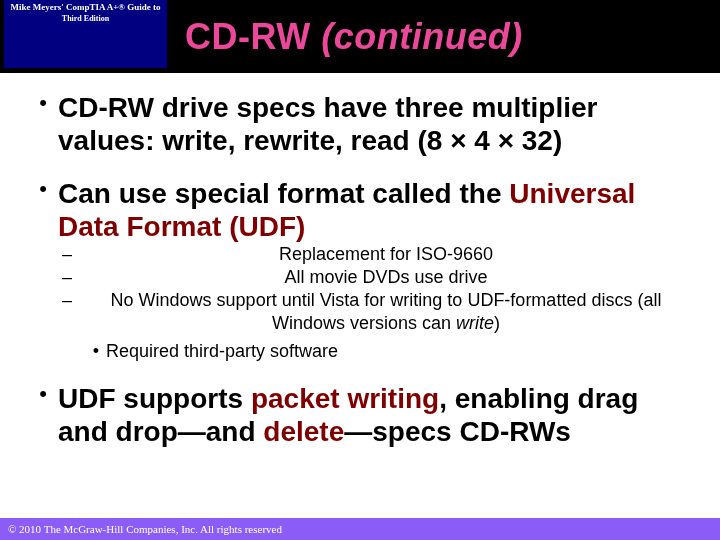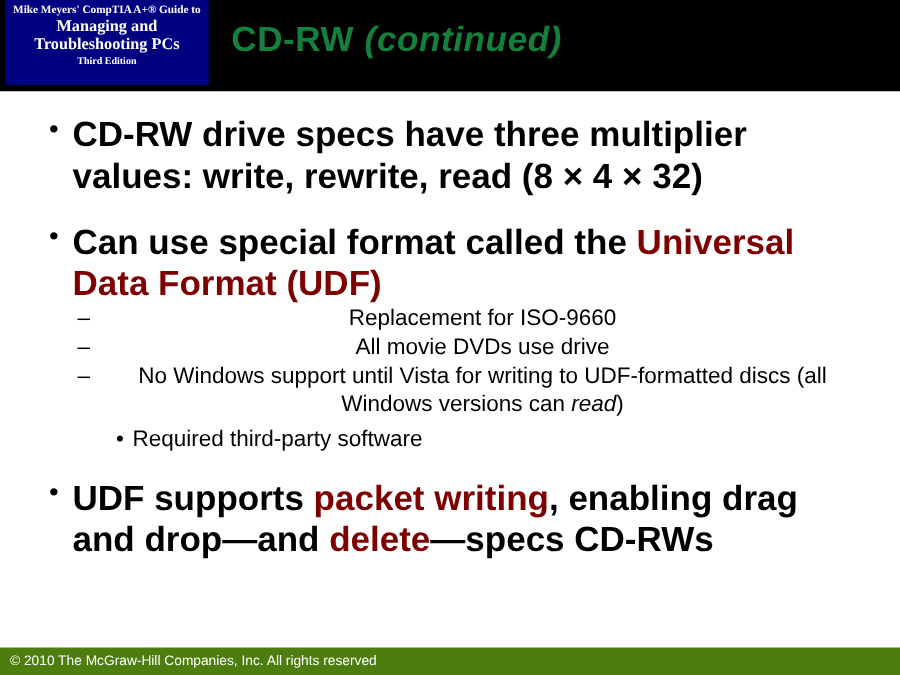--- a/index.html
+++ b/index.html
@@ -3,49 +3,48 @@
 <meta charset="utf-8">
 <style>
   * { margin: 0; padding: 0; box-sizing: border-box; }
   html, body { width: 720px; height: 540px; font-family: Verdana, Arial, sans-serif; background: #fff; color: #000; }
   .slide { width: 720px; height: 540px; position: relative; }
   .header { background: #000; width: 100%; height: 73px; display: flex; align-items: flex-start; }
   .book-badge { background: #000080; color: #fff; text-align: center; width: 163px; height: 68px; margin: 0 0 0 4px; padding: 3px 2px 0 2px; font-family: "Times New Roman", serif; line-height: 1.05; }
   .book-badge .l1 { font-size: 9px; font-weight: bold; }
   .book-badge .l2 { font-size: 13px; font-weight: bold; margin-top: 2px; }
   .book-badge .l3 { font-size: 8px; font-weight: bold; margin-top: 3px; }
-  .title { flex: 1; color: #15803d; font-family: Verdana, Arial, sans-serif; font-weight: bold; font-size: 28px; padding: 16px 0 0 18px; letter-spacing: 0.5px; }
+  .title { flex: 1; color: #ec4899; font-family: Verdana, Arial, sans-serif; font-weight: bold; font-size: 36px; padding: 16px 0 0 18px; letter-spacing: 0.5px; }
   .title .paren { font-style: italic; }
   .body { padding: 18px 28px 0 28px; font-family: Verdana, Arial, sans-serif; }
   ul { list-style: none; }
   .b1 { margin-bottom: 20px; }
   .b1 > .row { display: flex; }
   .b1 > .row > .dot { width: 30px; text-align: center; font-size: 22px; line-height: 1.1; }
   .b1 > .row > .txt { flex: 1; font-size: 28px; font-weight: bold; line-height: 1.18; }
   .b2 { margin-left: 30px; }
   .b2 > li { display: flex; font-size: 18px; line-height: 1.28; margin-bottom: 0px; }
   .b2 > li > .dash { width: 22px; text-align: left; padding-left: 4px; }
   .b2 > li > .t { flex: 1; text-align: center; }
   .b3 { margin-left: 58px; margin-top: 6px; }
   .b3 > li { display: flex; font-size: 18px; }
   .b3 > li > .dot { width: 20px; text-align: center; }
   .b3 > li > .t { flex: 1; }
   .accent { color: #7f0000; font-weight: bold; }
   .ital { font-style: italic; }
-  .footer { position: absolute; left: 0; bottom: 0; width: 100%; background: #4d7c0f; color: #fff; font-size: 11px; padding: 5px 8px; font-family: Liberation Sans, sans-serif; }
+  .footer { position: absolute; left: 0; bottom: 0; width: 100%; background: #8b5cf6; color: #fff; font-size: 11px; padding: 5px 8px; font-family: Liberation Serif, serif; }
 </style>
 </head>
 <body>
 
 <div class="slide">
 
   <div class="header">
     <div class="book-badge">
       <div class="l1">Mike Meyers' CompTIA A+® Guide to</div>
-      <div class="l2">Managing and Troubleshooting PCs</div>
       <div class="l3">Third Edition</div>
     </div>
     <div class="title">
       <span>CD-RW </span><span class="paren">(continued)</span>
     </div>
   </div>
 
   <div class="body">
     <ul>
 
@@ -68,21 +67,21 @@
             <div class="dash">–</div>
             <div class="t">Replacement for ISO-9660</div>
           </li>
           <li>
             <div class="dash">–</div>
             <div class="t">All movie DVDs use drive</div>
           </li>
           <li>
             <div class="dash">–</div>
             <div class="t">
-              <span>No Windows support until Vista for writing to UDF-formatted discs (all Windows versions can </span><span class="ital">read</span><span>)</span>
+              <span>No Windows support until Vista for writing to UDF-formatted discs (all Windows versions can </span><span class="ital">write</span><span>)</span>
             </div>
           </li>
         </ul>
         <ul class="b3">
           <li>
             <div class="dot">•</div>
             <div class="t">Required third-party software</div>
           </li>
         </ul>
       </li>

